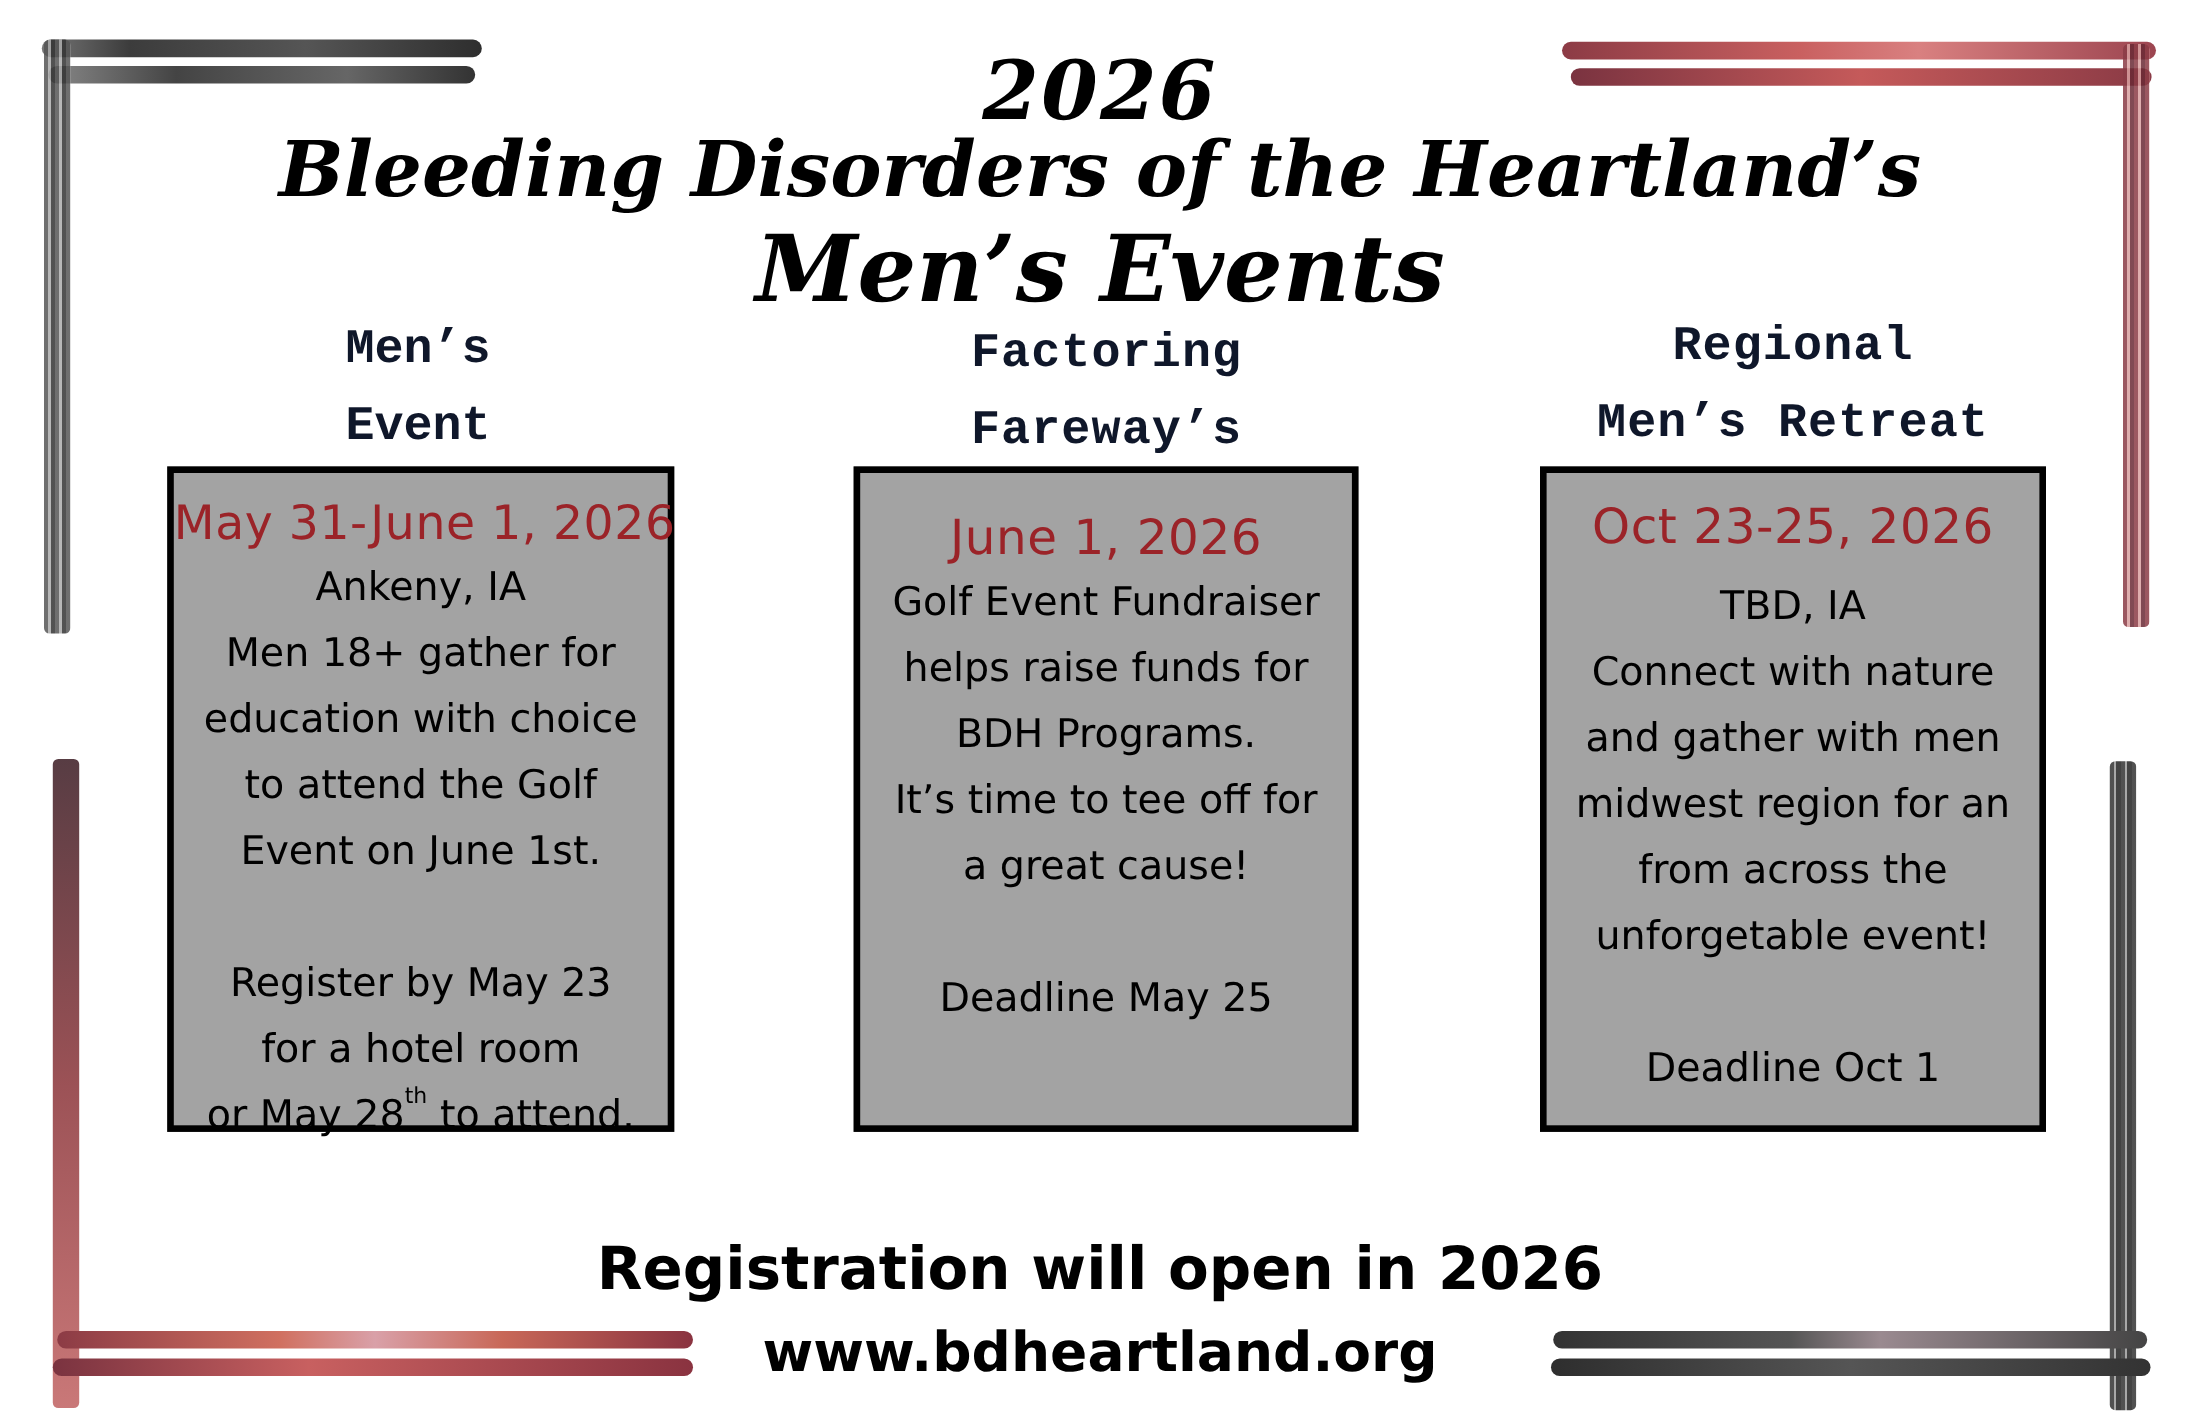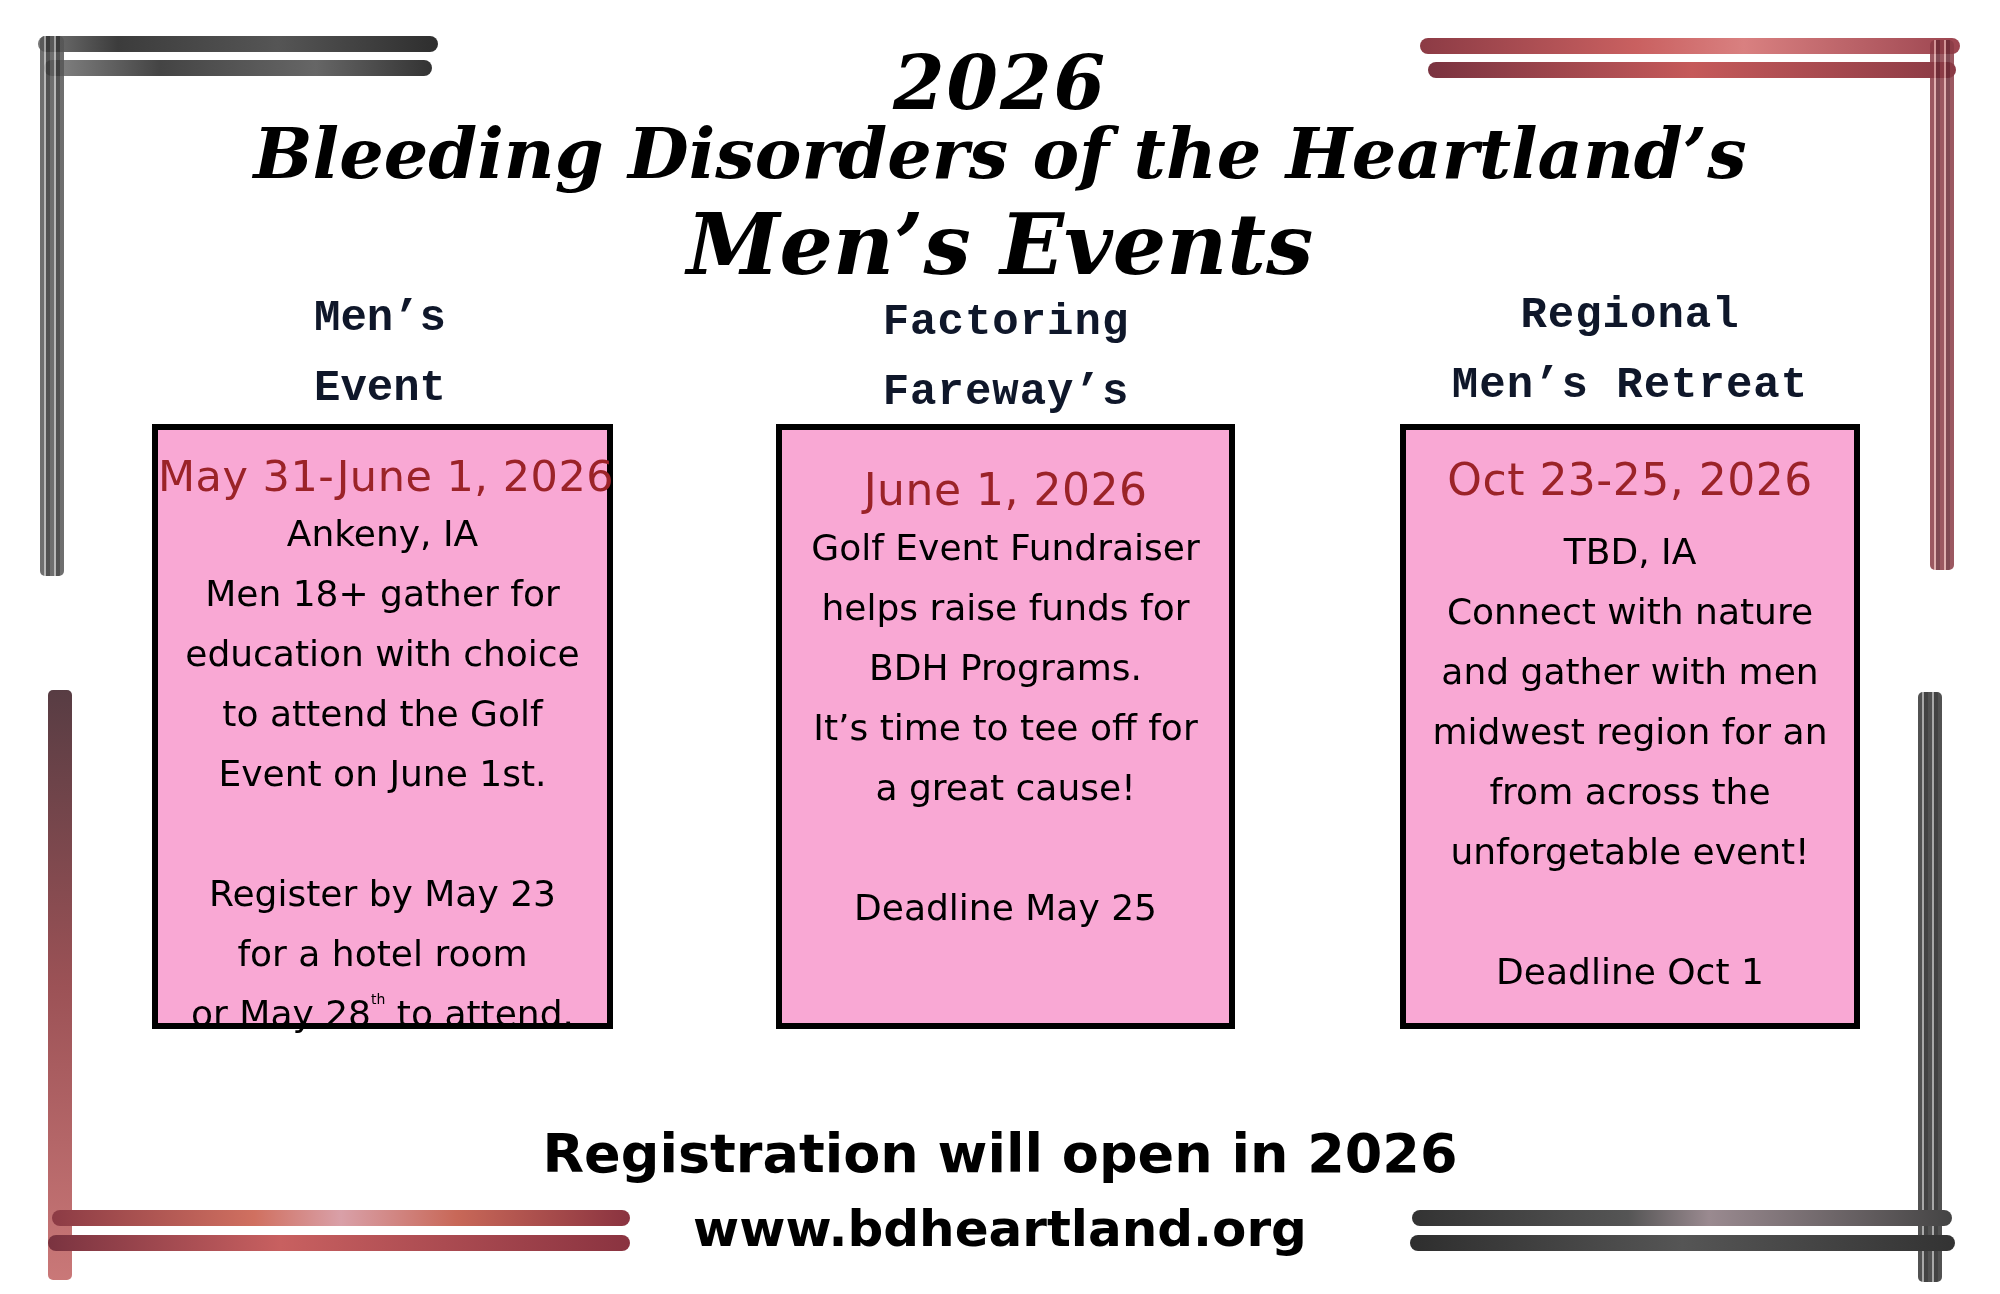--- a/index.html
+++ b/index.html
@@ -12,27 +12,27 @@
   .v { width:10px; border-radius:5px; }
   .title-block { position:absolute; left:0; right:0; text-align:center; font-family:"DejaVu Serif", serif; font-style:italic; font-weight:bold; }
   .t-year { top:40px; font-size:74px; letter-spacing:2px; }
   .t-org { top:112px; font-size:70px; }
   .t-events { top:195px; font-size:84px; }
   .col-head {
     position:absolute; text-align:center; color:#0f172a; font-family:Liberation Mono, monospace;
     font-weight:bold; font-size:44px; line-height:70px;
   }
   .box {
-    position:absolute; top:424px; height:605px; border:6px solid #000; background:#f9a8d4;
+    position:absolute; top:424px; height:605px; border:6px solid #000; background:#a3a3a3;
     text-align:center; box-sizing:border-box;
   }
   .box .date { color:#9b2328; font-size:44px; line-height:56px; font-family:"DejaVu Sans", sans-serif; white-space:nowrap; letter-spacing:0.5px; }
   .box .line { font-size:36px; line-height:60px; font-family:"DejaVu Sans", sans-serif; white-space:nowrap; }
   .box .gap { height:60px; }
-  sup { font-size:14px; vertical-align:22px; line-height:0;margin-top:27px; }
+  sup { font-size:20px; vertical-align:22px; line-height:0;margin-top:27px; }
   .footer { position:absolute; left:0; right:0; text-align:center; font-weight:bold; font-family:"DejaVu Sans", sans-serif; }
   .f1 { top:1122px; font-size:54px; }
   .f2 { top:1200px; font-size:50px; }
 </style>
 </head>
 <body>
 
 <div class="stroke h" style="left:38px;top:36px;width:400px;background:linear-gradient(90deg,#777,#3c3c3c 20%,#555 60%,#2e2e2e);"></div>
 <div class="stroke h" style="left:44px;top:60px;width:388px;background:linear-gradient(90deg,#888,#444 30%,#666 70%,#333);"></div>
 <div class="stroke v" style="left:40px;top:36px;height:540px;width:24px;background:repeating-linear-gradient(90deg,#555 0 4px,#aaa 4px 6px,#333 6px 10px);opacity:0.85;"></div>

